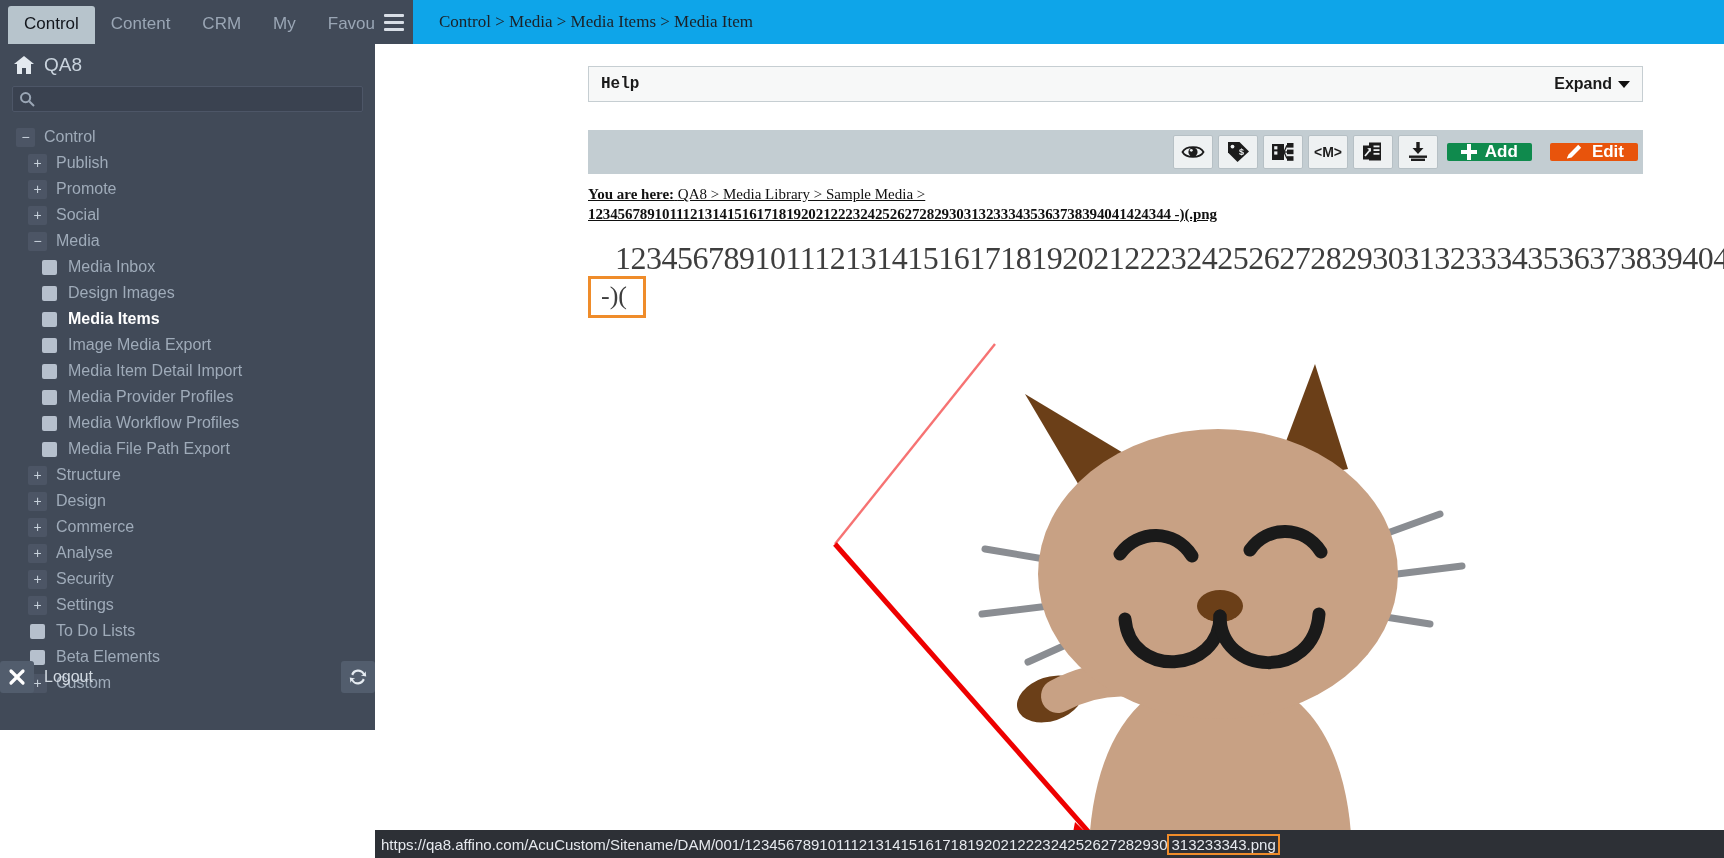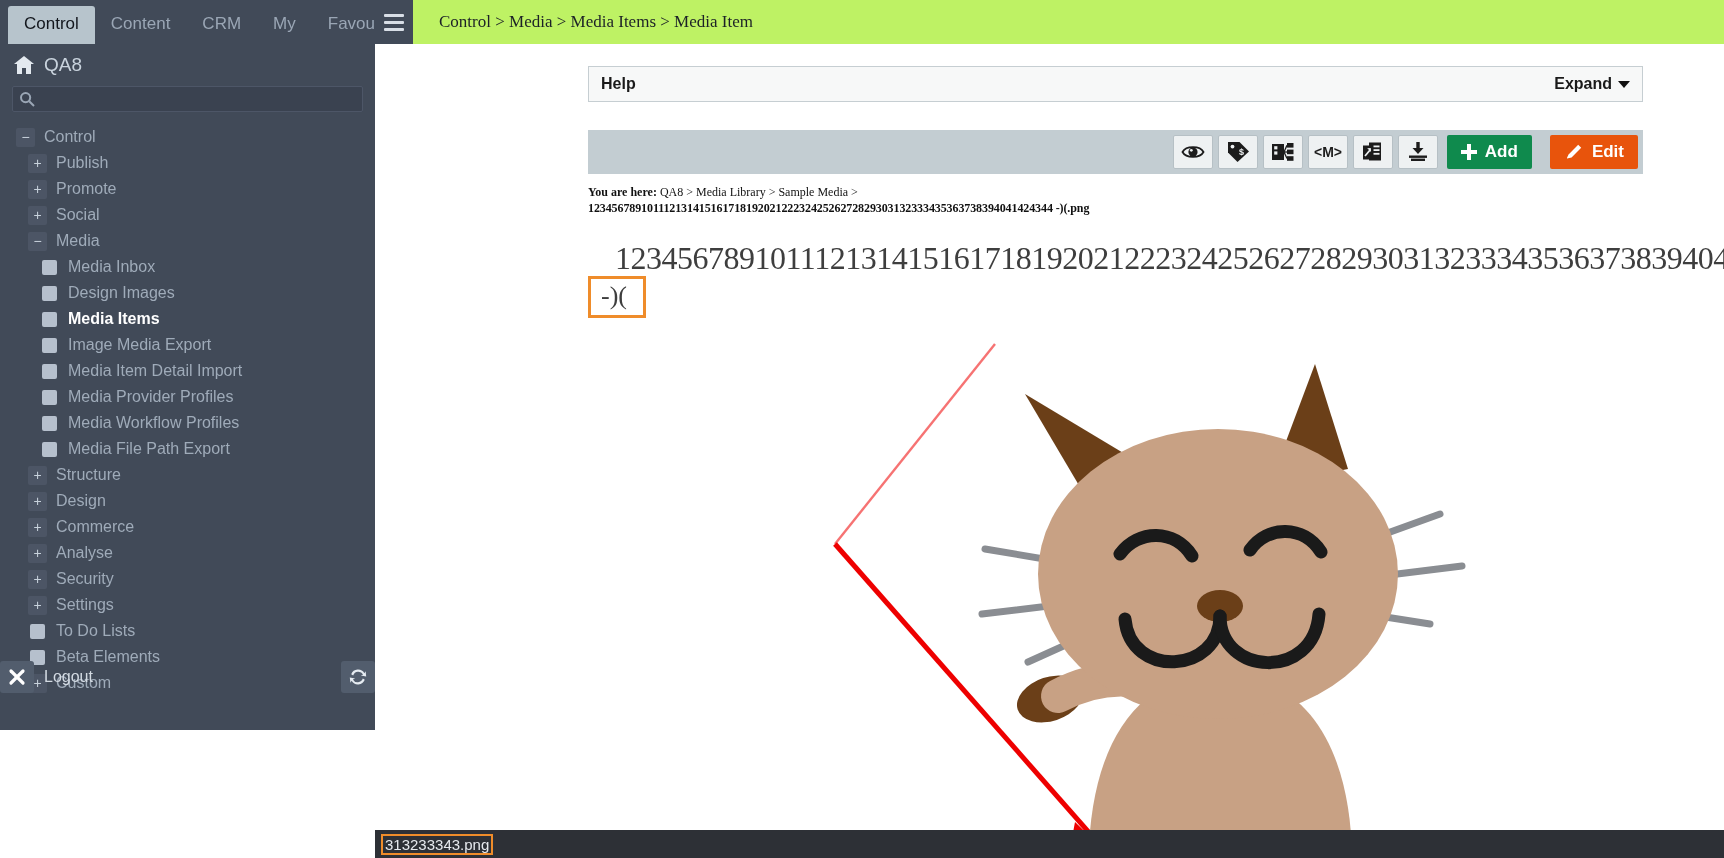--- a/index.html
+++ b/index.html
@@ -85,21 +85,21 @@
   }
   .logout .lbl { color: #d3dae2; font-size: 16px; }
   .refresh-btn {
     width: 34px; height: 32px; background: #525d6d; border-radius: 3px;
     display: flex; align-items: center; justify-content: center; cursor: pointer;
   }
 
   
   .main { flex: 1; position: relative; background: #fff; height: 858px; }
   .topbar {
-    height: 44px; background: #bef264; display: flex; align-items: center;
+    height: 44px; background: #0ea5e9; display: flex; align-items: center;
   }
   .hamburger {
     width: 38px; height: 44px; background: #414a58;
     display: flex; flex-direction: column; align-items: center; justify-content: center;
     gap: 4px; cursor: pointer; flex: 0 0 38px;
   }
   .hamburger span { display:block; width: 20px; height: 3px; background: #d8dee6; border-radius:1px; }
   .crumb {
     padding-left: 26px; font-size: 17px; color: #1c2127;
     font-family: "Liberation Serif", serif;
@@ -107,56 +107,57 @@
 
   .content { position: relative; padding: 0; height: 814px; overflow: hidden; }
 
   .help-bar {
     position: absolute; left: 213px; top: 22px; width: 1055px; height: 36px;
     background: #f7f8f8; border: 1px solid #c6ced2;
     display: flex; align-items: center; justify-content: space-between;
     padding: 0 12px;
   }
   .help-bar .t { font-size: 16px; font-weight: bold; color: #1a1a1a;
-    font-family: Liberation Sans, sans-serif; }
+    font-family: Liberation Mono, monospace; }
   .expand-btn { font-size: 16px; font-weight: bold; color: #1a1a1a; cursor: pointer;
     display:flex; align-items:center; gap:6px; }
   .caret { width:0;height:0;border-left:6px solid transparent;border-right:6px solid transparent;border-top:7px solid #111; }
 
   .action-bar {
     position: absolute; left: 213px; top: 86px; width: 1055px; height: 44px;
     background: #c3cdd2; display: flex; align-items: center;
     justify-content: flex-end; padding: 0 5px; gap: 5px;
   }
   .ibtn {
     width: 40px; height: 34px; background: #eef1f2; border: 1px solid #b6c0c5;
     display: flex; align-items: center; justify-content: center; cursor: pointer;
     border-radius: 2px;
   }
   .pbtn {
-    height: 34px; padding: 0 14px; border: 0; border-radius: 2px;
+    height: 18px; padding: 0 14px; border: 0; border-radius: 2px;
     display: flex; align-items: center; gap: 8px; cursor: pointer;
     color: #fff; font-size: 17px; font-weight: bold;
     font-family: "Liberation Sans", sans-serif;
   }
   .pbtn.add { background: #0f8a4d; margin-left: 4px; }
   .pbtn.edit { background: #e8540c; margin-left: 13px; }
   .plus {
     position: relative; width: 16px; height: 16px; flex:0 0 16px;
   }
   .plus::before, .plus::after {
     content:""; position:absolute; background:#fff;
   }
   .plus::before { left:0; top:6px; width:16px; height:4px; }
   .plus::after  { top:0; left:6px; height:16px; width:4px; }
 
   .yah {
     position: absolute; left: 213px; top: 140px; width: 1120px;
-    font-family: "Liberation Serif", serif; font-size: 12px; color: #111;
+    font-family: "Liberation Serif", serif; font-size: 15px; color: #111;
     line-height: 1.35;
+    text-decoration: underline;
   }
   .yah b { font-weight: bold; }
   .yah .line2 { font-weight: bold; letter-spacing: -0.1px; }
 
   .bigtitle {
     position: absolute; left: 240px; top: 196px;
     font-family: "Liberation Serif", serif; font-size: 32px;
     color: #3e3e3e; white-space: nowrap; letter-spacing: -0.5px;
   }
   .hl-box {
@@ -474,17 +475,18 @@
 
       <svg class="anno" viewBox="0 0 1724 814">
         <polyline points="620,300 460,500" fill="none" stroke="#ee0000" stroke-width="2.4" opacity="0.55"></polyline>
         <polyline points="460,500 740,818" fill="none" stroke="#ee0000" stroke-width="5"></polyline>
         <polygon points="700,778 760,836 690,832" fill="#ee0000"></polygon>
       </svg>
 
     </div>
 
     <div class="statusbar">
+      <span>https://qa8.affino.com/AcuCustom/Sitename/DAM/001/123456789101112131415161718192021222324252627282930</span>
         <span class="hl">313233343.png</span>
     </div>
 
   </section>
 </div>
 
 </body></html>

